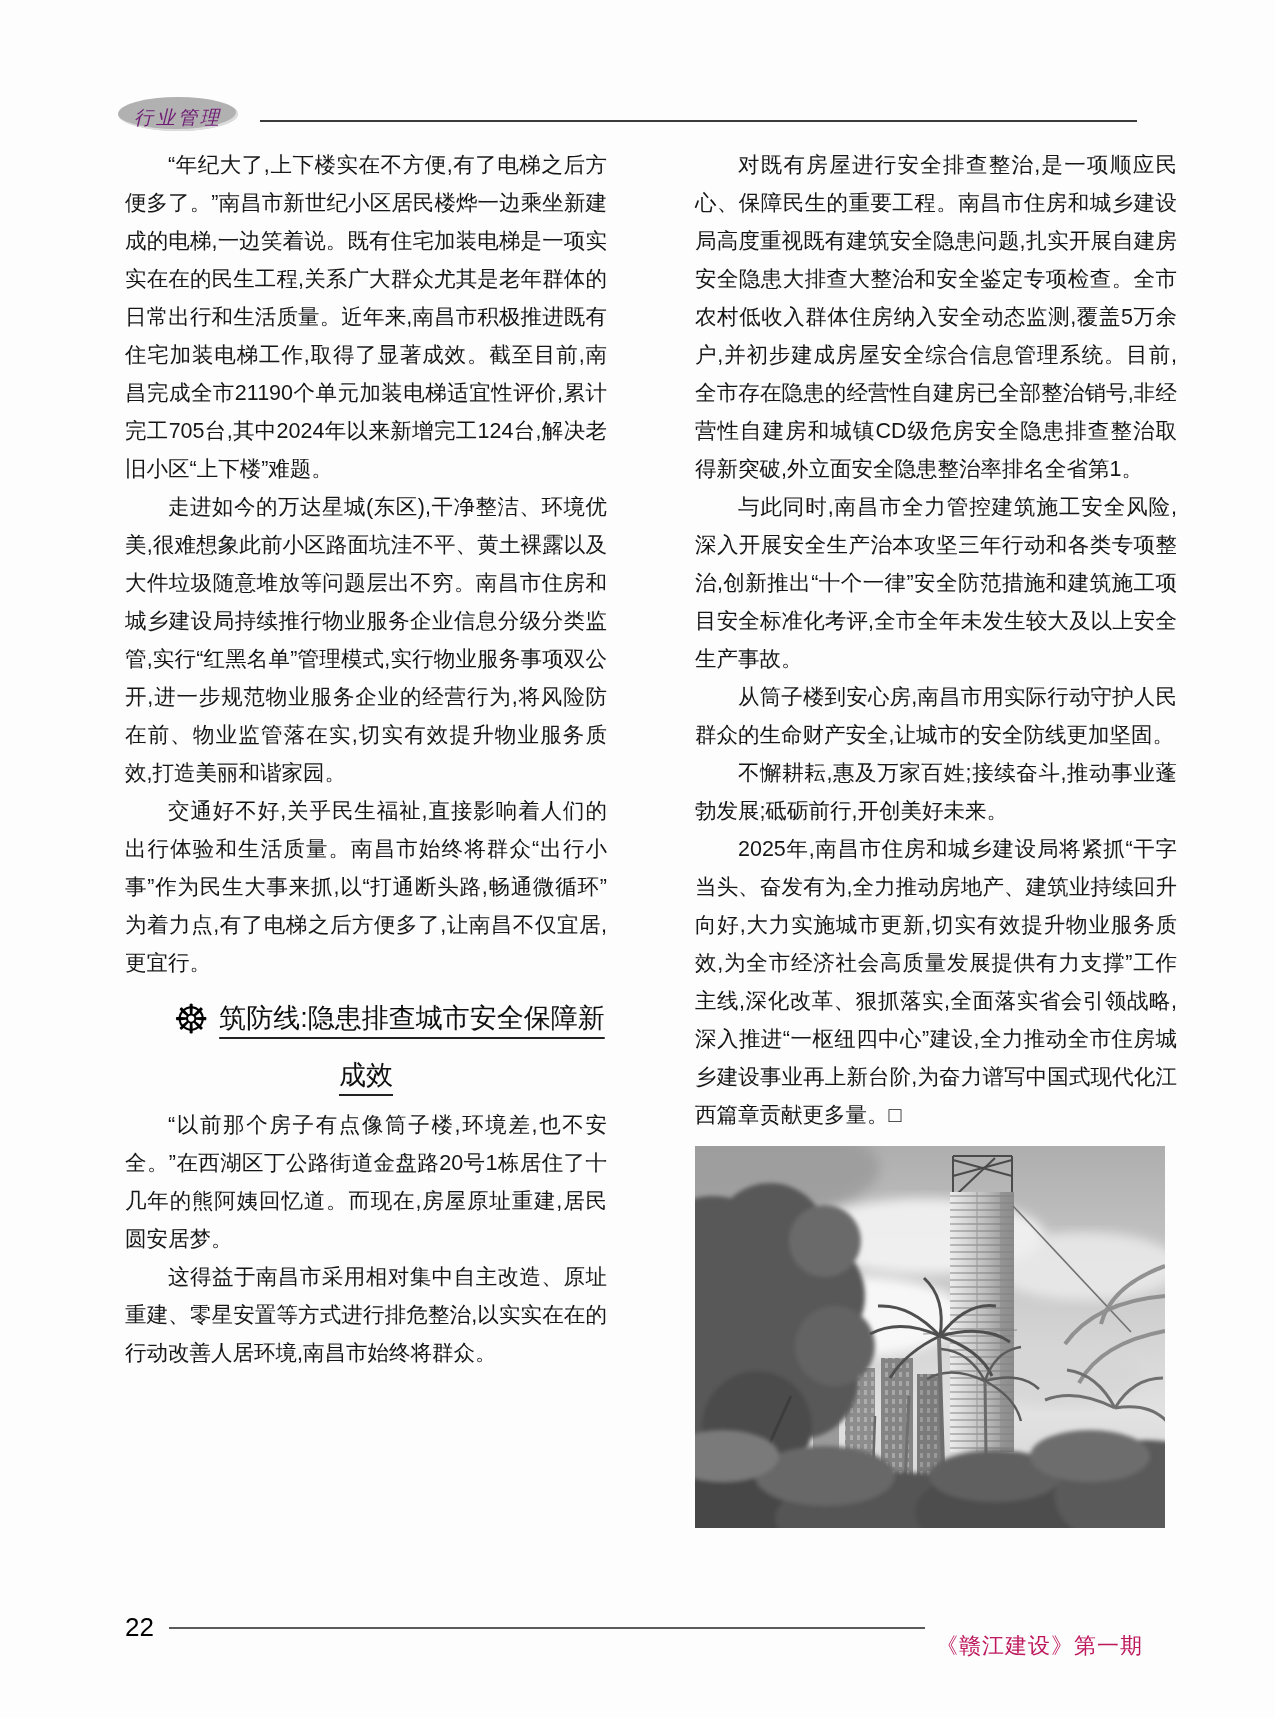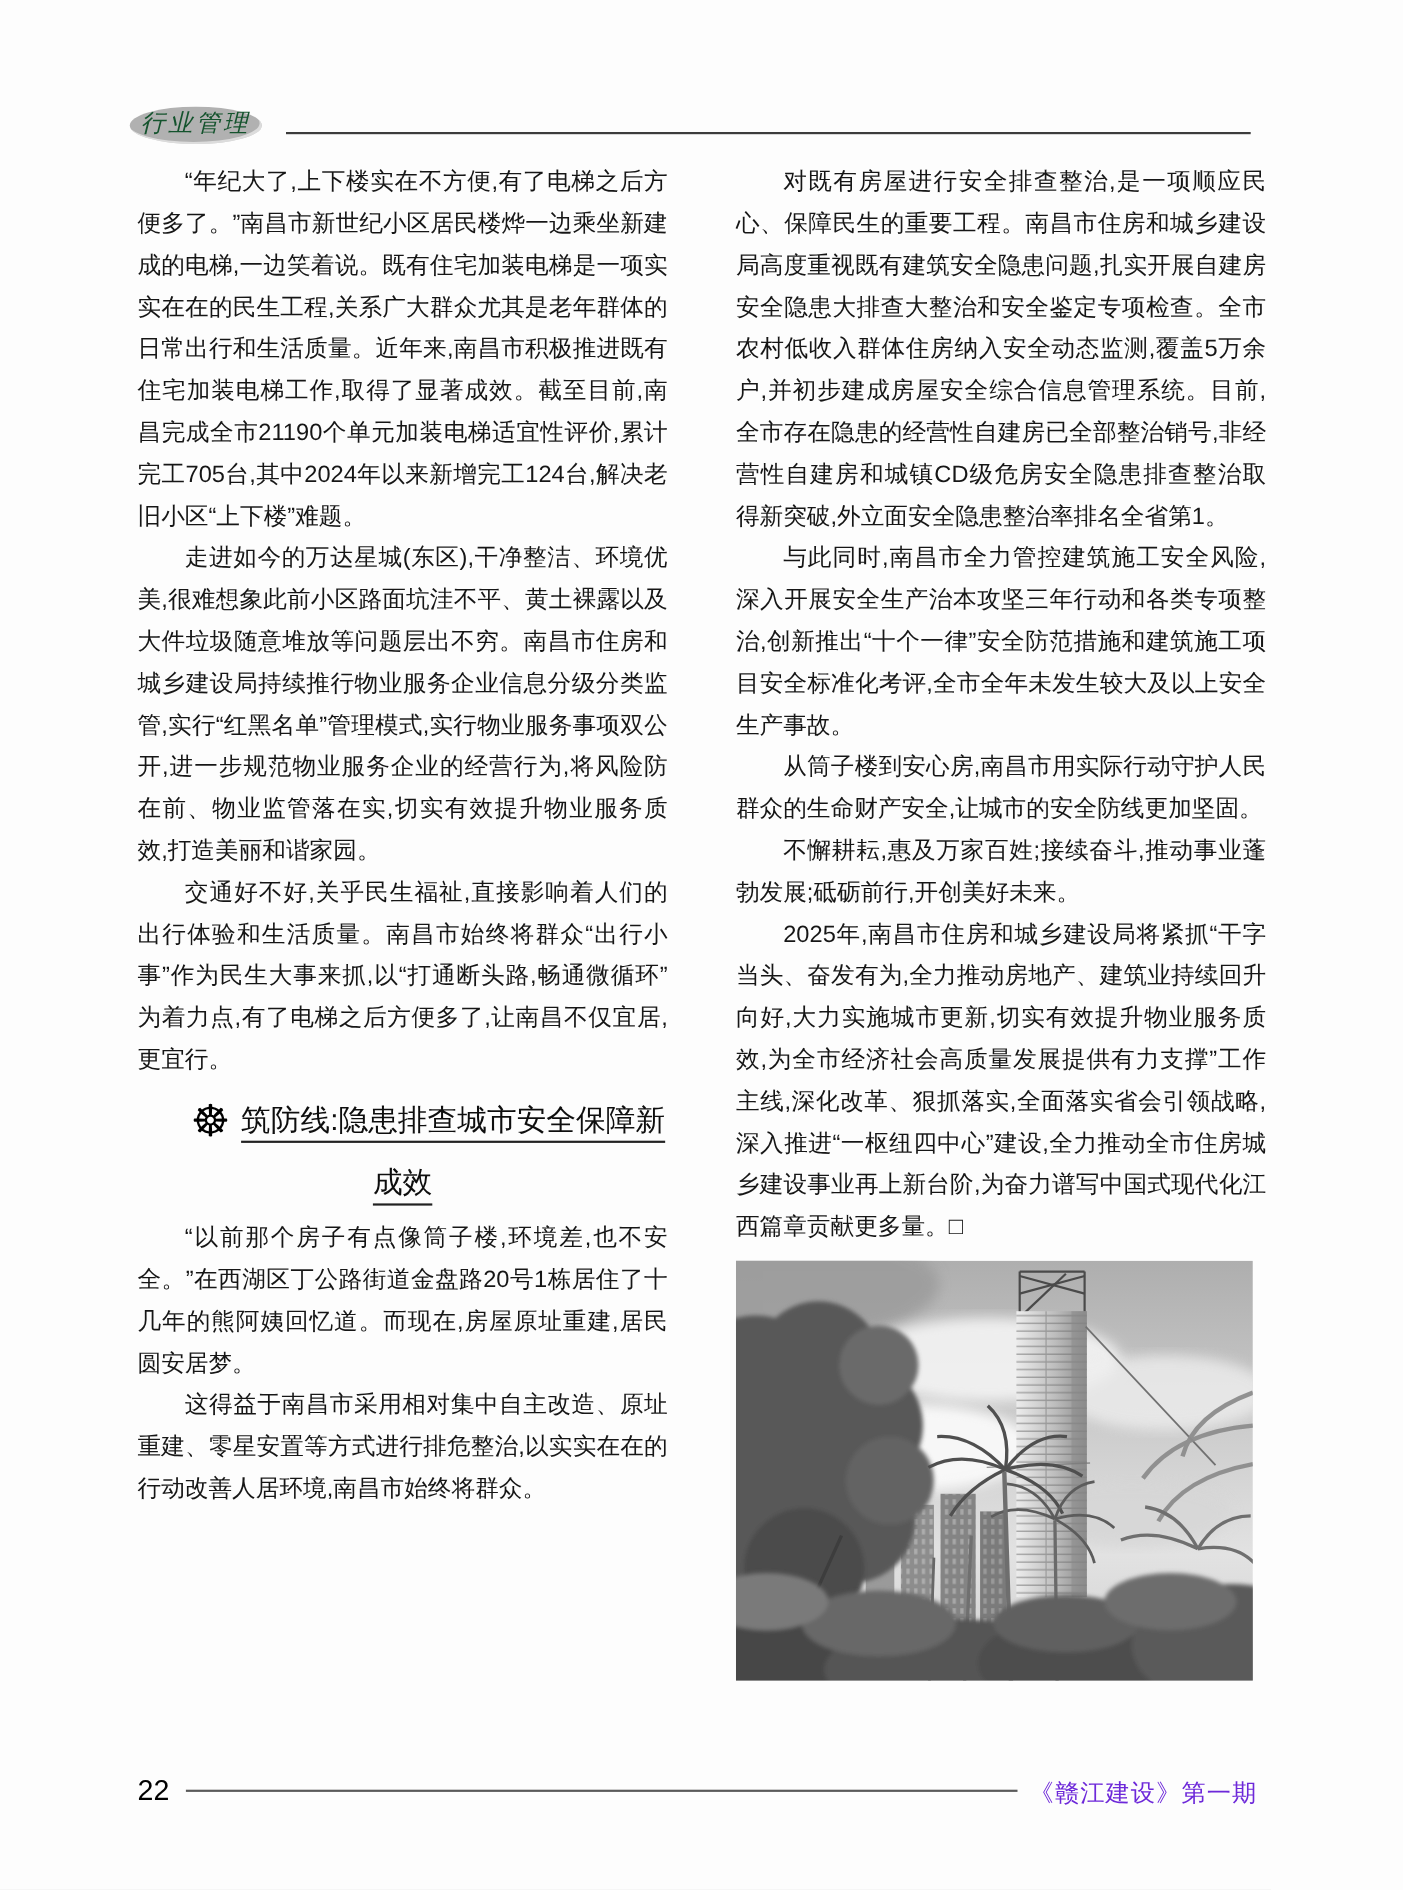--- a/index.html
+++ b/index.html
@@ -14,34 +14,34 @@
   }
 
   
   .header { position:absolute; top:97px; left:118px; width:1022px; height:40px; }
   .badge {
     position:absolute; left:0; top:0;
     width:120px; height:34px;
     background:#b1b1b1;
     border-radius:50%;
     box-shadow:inset -2px -2px 0 rgba(255,255,255,.55);
-    display:flex; align-items:flex-start; justify-content:center;
+    display:flex; align-items:flex-end; justify-content:center;
     font-family:"Liberation Serif", serif;
     font-style:italic;
-    font-size:22px; letter-spacing:3px; color:#14532d;
+    font-size:19px; letter-spacing:3px; color:#701a75;
   }
   .header-rule {
     position:absolute; left:142px; top:23px; width:877px; height:0;
     border-top:2px solid #3c3c3c;
   }
 
   
   .columns {
     position:absolute; top:146px; left:125px;
-    display:flex; gap:62px;
+    display:flex; gap:88px;
   }
   .col { width:482px; }
   p.body {
     margin:0;
     font-size:21.5px;
     line-height:38px;
     text-align:justify;
     text-justify:inter-character;
     text-indent:2em;
     color:#161616;
@@ -81,21 +81,21 @@
   }
   .photo svg { display:block; }
 
   
   .footer { position:absolute; left:125px; top:1612px; width:1018px; height:34px; }
   .page-num { position:absolute; left:0; top:0; font-size:26px; color:#000000; }
   .footer-rule {
     position:absolute; left:44px; right:218px; top:15px; height:0;
     border-top:2px solid #5a5a5a;
   }
-  .journal { position:absolute; right:0; top:3px; font-size:22px; color:#6d28d9; letter-spacing:1px; }
+  .journal { position:absolute; right:0; top:19px; font-size:22px; color:#be185d; letter-spacing:1px; }
 </style>
 </head>
 <body>
 
 <div class="page">
 
   <div class="header">
     <div class="badge">
       <span>行业管理</span>
     </div>

